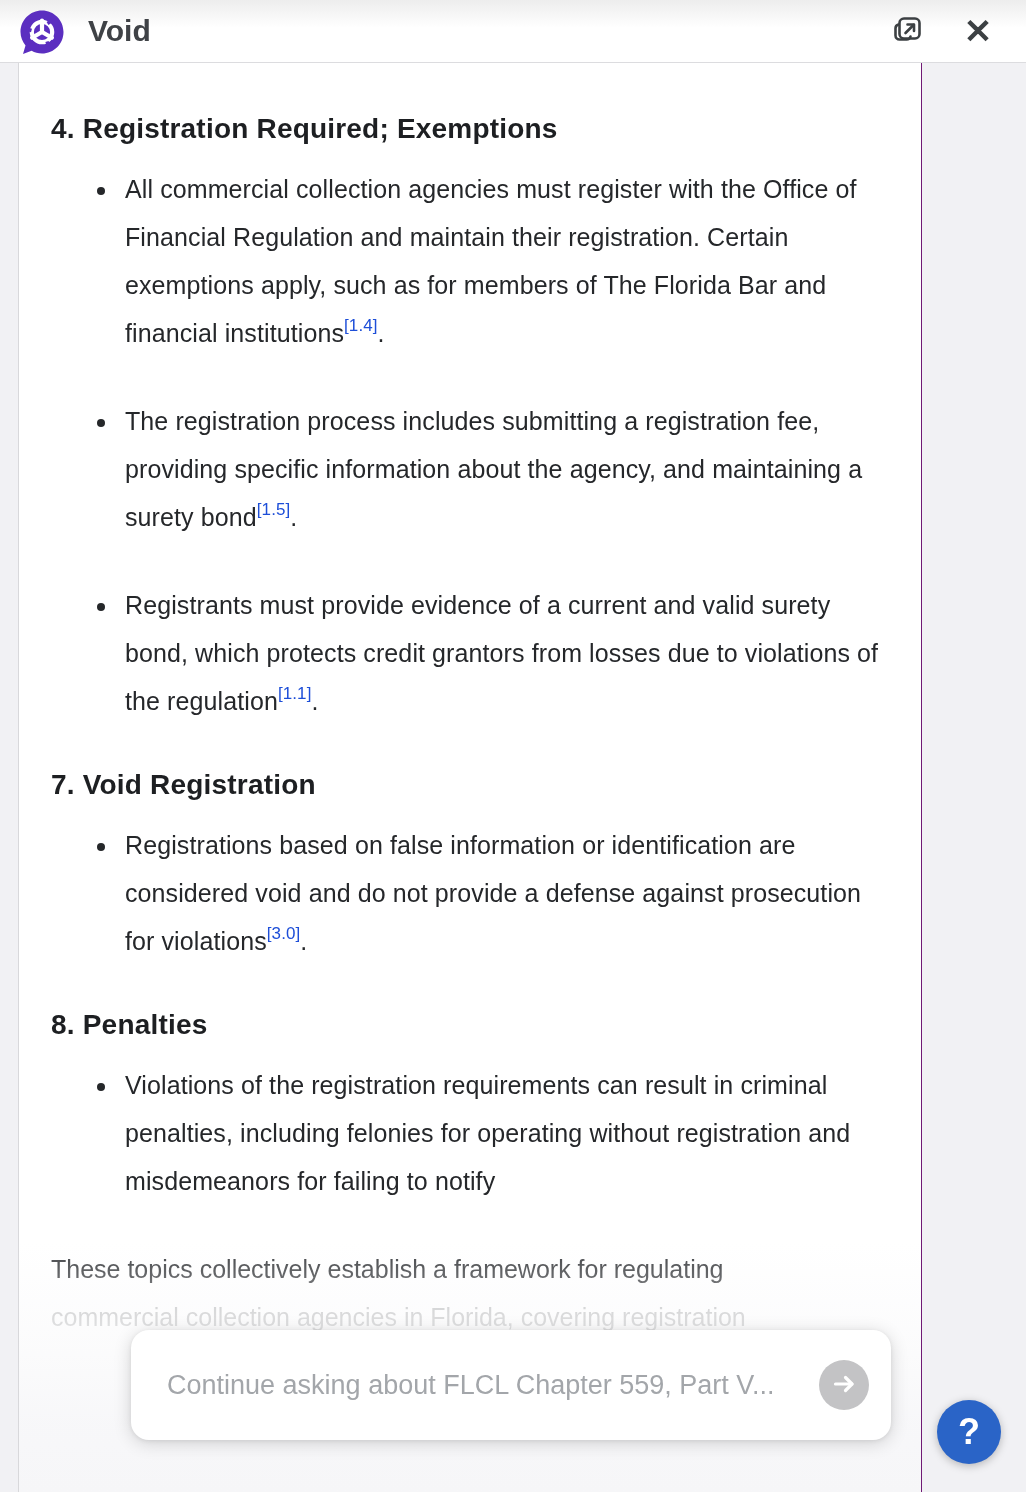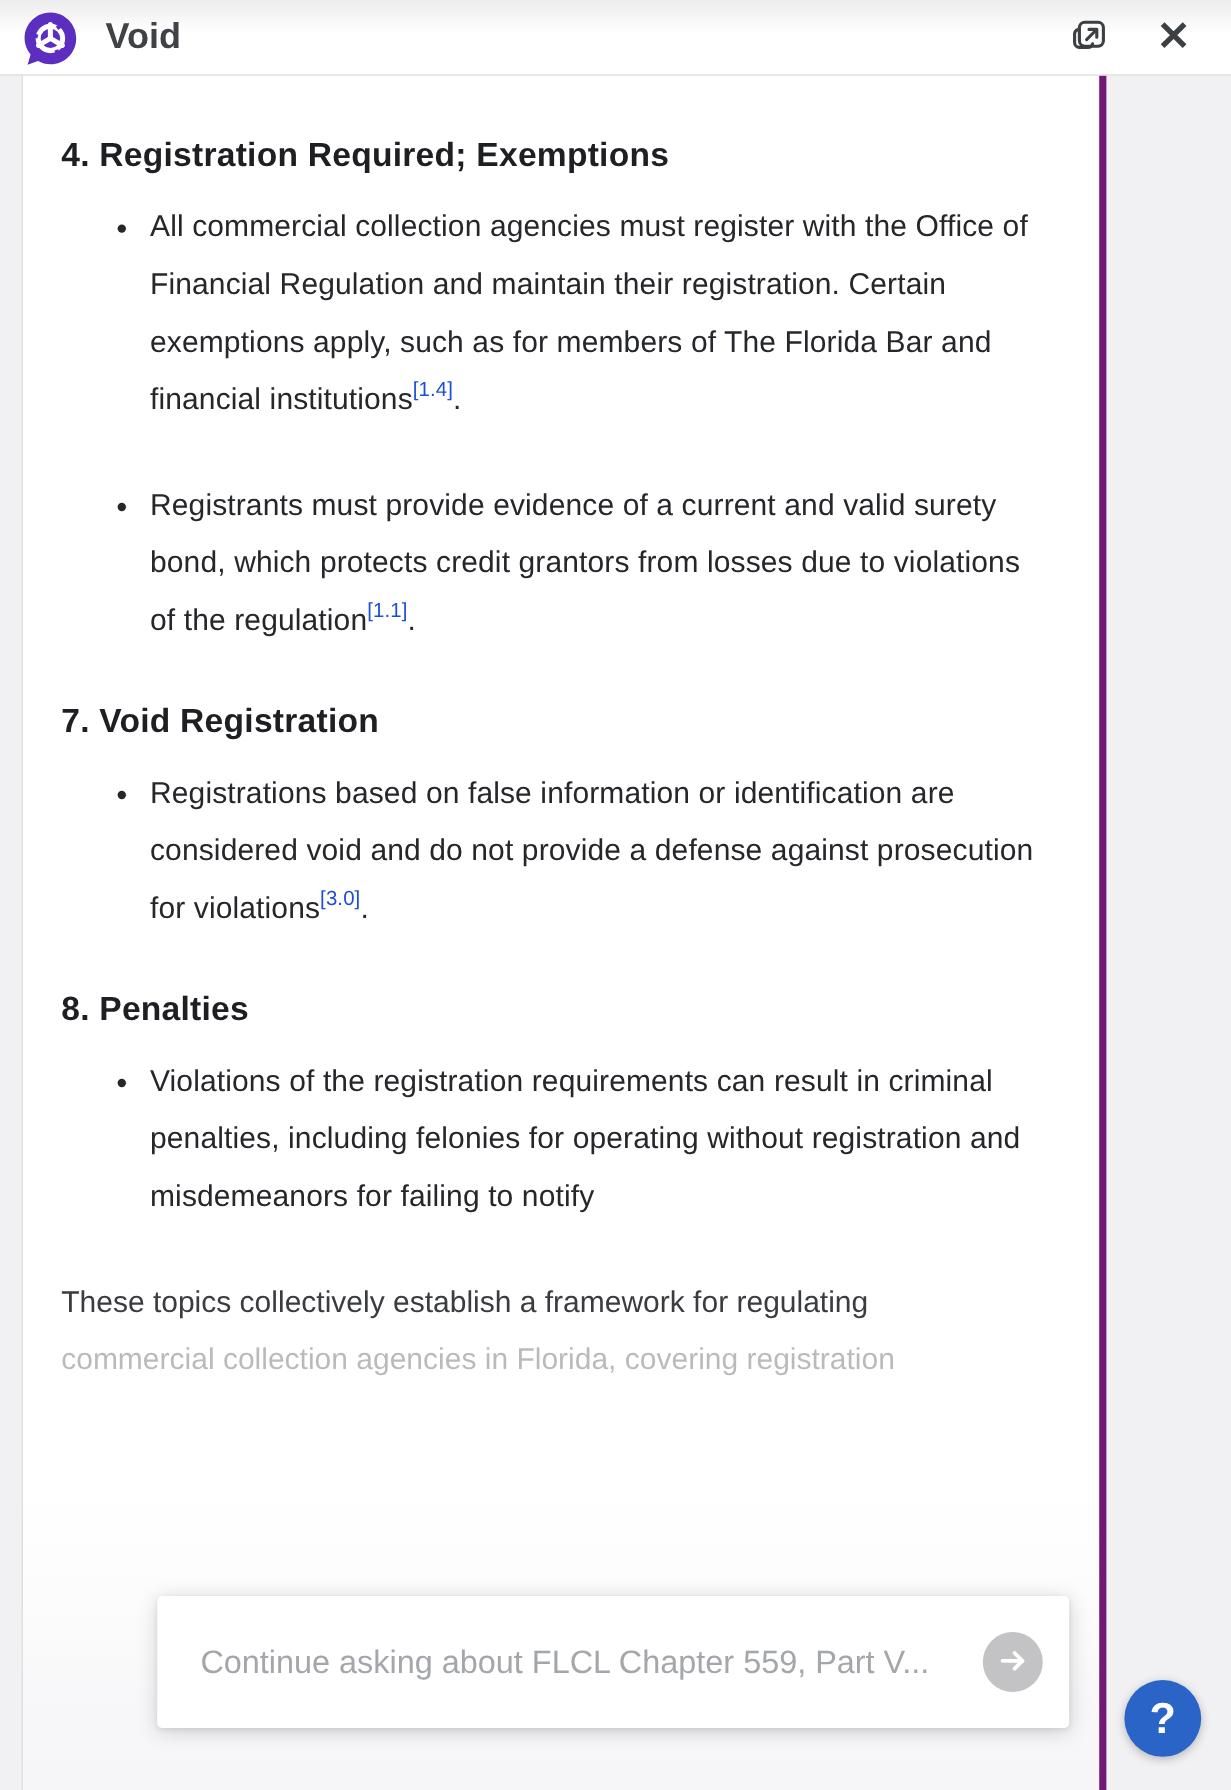--- a/index.html
+++ b/index.html
@@ -32,21 +32,21 @@
     width:44px; height:44px;
   }
   .icon-btn + .icon-btn { margin-left:26px; }
   .close-glyph { font-size:34px; font-weight:700; color:#3c4043; line-height:1; }
 
   
   .panel {
     position:absolute; top:63px; left:18px; width:904px; bottom:0;
     background:#ffffff;
     border-left:1px solid #d8d8db;
-    border-right:6px solid #701a75;
+    border-right:1px solid #701a75;
     overflow:hidden;
     z-index:1;
   }
   .content { padding:46px 42px 0 32px; }
 
   h3.sec-heading {
     font-size:28px; line-height:40px; font-weight:700;
     color:#1d1f22; margin:0 0 16px 0; letter-spacing:0.2px;
   }
   ul.bullets { margin:0 0 40px 0; padding:0 0 0 68px; }
@@ -68,21 +68,21 @@
       rgba(250,250,251,0) 0%,
       rgba(250,250,251,.72) 42%,
       rgba(247,247,249,.94) 72%,
       #f6f6f8 100%);
     z-index:4; pointer-events:none;
   }
 
   
   .ask-bar {
     position:absolute; left:131px; top:1330px; width:760px; height:110px;
-    background:#ffffff; border-radius:4px;
+    background:#ffffff; border-radius:18px;
     box-shadow:0 3px 18px rgba(0,0,0,.16), 0 1px 4px rgba(0,0,0,.08);
     display:flex; align-items:center;
     padding:0 22px 0 34px;
     z-index:10;
   }
   .ask-input {
     flex:1 1 auto; border:none; outline:none;
     font-family:"Liberation Sans", sans-serif;
     font-size:27px; color:#25272a; background:transparent;
   }
@@ -147,20 +147,23 @@
   <div class="content">
 
     <section>
       <h3 class="sec-heading">4. Registration Required; Exemptions</h3>
       <ul class="bullets">
         <li><span>All commercial collection agencies must register with the Office of Financial Regulation and maintain their registration. Certain exemptions apply, such as for members of The Florida Bar and financial institutions</span><sup class="cite">[1.4]</sup><span>.</span></li>
       </ul>
     </section>
 
     <section>
+      <ul class="bullets">
+        <li><span>The registration process includes submitting a registration fee, providing specific information about the agency, and maintaining a surety bond</span><sup class="cite">[1.5]</sup><span>.</span></li>
+      </ul>
     </section>
 
     <section>
       <ul class="bullets">
         <li><span>Registrants must provide evidence of a current and valid surety bond, which protects credit grantors from losses due to violations of the regulation</span><sup class="cite">[1.1]</sup><span>.</span></li>
       </ul>
     </section>
 
     <section>
       <h3 class="sec-heading">7. Void Registration</h3>

